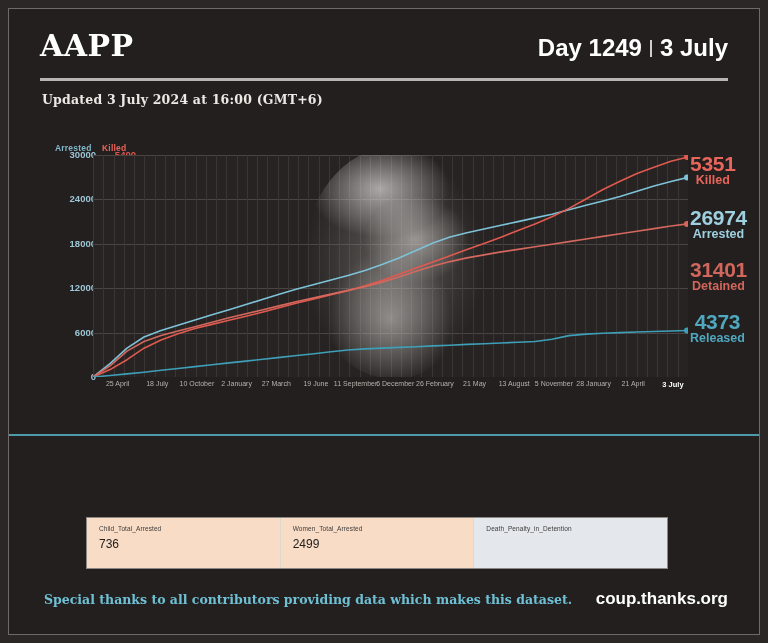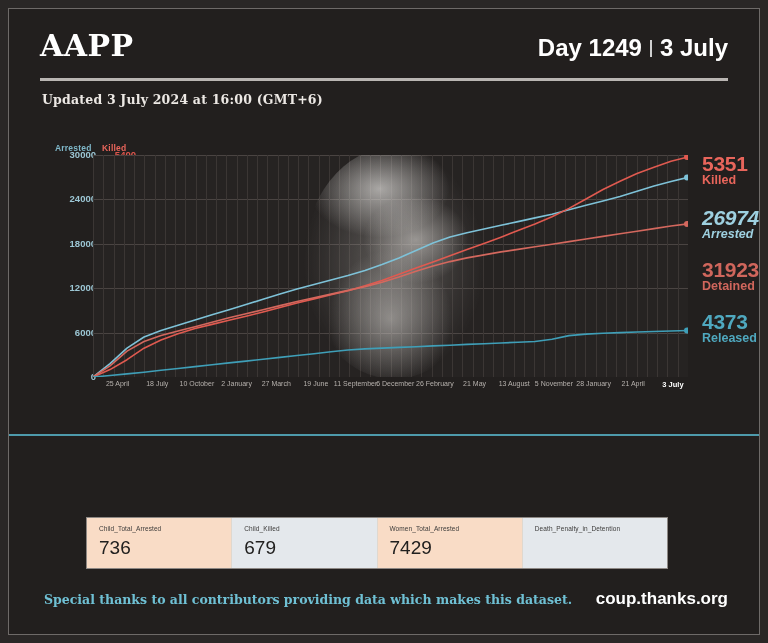--- a/index.html
+++ b/index.html
@@ -37,43 +37,43 @@
        radial-gradient(ellipse 46% 40% at 48% 74%, rgba(226,223,219,.48), rgba(226,223,219,0) 74%),
        radial-gradient(ellipse 50% 50% at 50% 50%, rgba(180,176,172,.42), rgba(120,117,114,.18) 72%, rgba(60,58,56,0) 100%);
      filter:blur(.4px);}
   .plot svg{position:absolute;left:0;top:0;}
 
   .xtick{position:absolute;top:240px;font-size:7px;color:#b6b1ad;white-space:nowrap;transform:translateX(-50%);}
   .xtick.last{color:#ffffff;font-weight:bold;font-size:7.5px;}
 
   
   .legend{position:absolute;left:668px;top:8px;width:110px;}
-  .lg{position:absolute;left:16px;}
+  .lg{position:absolute;left:4px;text-align:center;}
   .lg .num{font-size:21px;font-weight:bold;line-height:20px;letter-spacing:-.3px;}
   .lg .lab{font-size:12.5px;font-weight:bold;line-height:13px;}
   .lg.killed   .num,.lg.killed   .lab{color:#e8655b;}
-  .lg.arrested .num,.lg.arrested .lab{color:#9ed0e0;font-style:italic;}
+  .lg.arrested .num,.lg.arrested .lab{color:#9ed0e0;}
   .lg.detained .num,.lg.detained .lab{color:#d0665c;}
   .lg.released .num,.lg.released .lab{color:#4fa8bf;}
 
   
   .divider{position:absolute;left:9px;right:9px;top:434px;height:2px;background:#4e9aab;}
 
   
   .cap1{position:absolute;left:0;right:0;top:452px;text-align:center;font-size:11.5px;color:#ece9e6;}
   .cap2{position:absolute;left:0;right:0;top:485px;text-align:center;font-size:10px;color:#e6e2de;font-style:italic;}
 
   
   .stats{position:absolute;left:86px;top:517px;width:582px;height:52px;display:flex;border:1px solid #8d8884;box-sizing:border-box;background:#f3ece3;}
   .stat{flex:1;position:relative;padding:7px 0 0 12px;box-sizing:border-box;border-right:1px solid #dfd8cf;}
   .stat:last-child{border-right:none;}
   .stat.peach{background:#f9dcc6;}
   .stat.grey{background:#e4e8ec;}
   .stat .k{font-size:6.5px;color:#3b3a39;letter-spacing:.1px;}
-  .stat .v{font-size:19px;color:#21201f;margin-top:5px;font-weight:normal;}
+  .stat .v{font-size:12px;color:#21201f;margin-top:5px;font-weight:normal;}
 
   
   .foot-thanks{position:absolute;left:44px;top:592px;font-size:12.5px;font-weight:bold;color:#6fc0d4;font-family:"DejaVu Serif",serif;}
   .foot-url{position:absolute;right:40px;top:589px;font-size:17px;font-weight:bold;color:#ffffff;}
 </style>
 </head>
 <body>
 
 <div class="poster">
   <div class="frame"></div>
@@ -207,45 +207,41 @@
     <div class="legend">
       <div class="lg killed" style="top:6px">
         <div class="num">5351</div>
         <div class="lab">Killed</div>
       </div>
       <div class="lg arrested" style="top:60px">
         <div class="num">26974</div>
         <div class="lab">Arrested</div>
       </div>
       <div class="lg detained" style="top:112px">
-        <div class="num">31923</div>
+        <div class="num">31401</div>
         <div class="lab">Detained</div>
       </div>
       <div class="lg released" style="top:164px">
         <div class="num">4373</div>
         <div class="lab">Released</div>
       </div>
     </div>
   </div>
 
   <div class="divider"></div>
 
 
   <div class="stats" id="stats-host">
       <div class="stat peach">
         <div class="k">Child_Total_Arrested</div>
         <div class="v">736</div>
       </div>
-      <div class="stat grey">
-        <div class="k">Child_Killed</div>
-        <div class="v">679</div>
-      </div>
       <div class="stat peach">
         <div class="k">Women_Total_Arrested</div>
-        <div class="v">7429</div>
+        <div class="v">2499</div>
       </div>
       <div class="stat grey">
         <div class="k">Death_Penalty_in_Detention</div>
       </div>
     </div>
 
   <div class="foot-thanks">Special thanks to all contributors providing data which makes this dataset.</div>
   <div class="foot-url">coup.thanks.org</div>
 </div>
 

